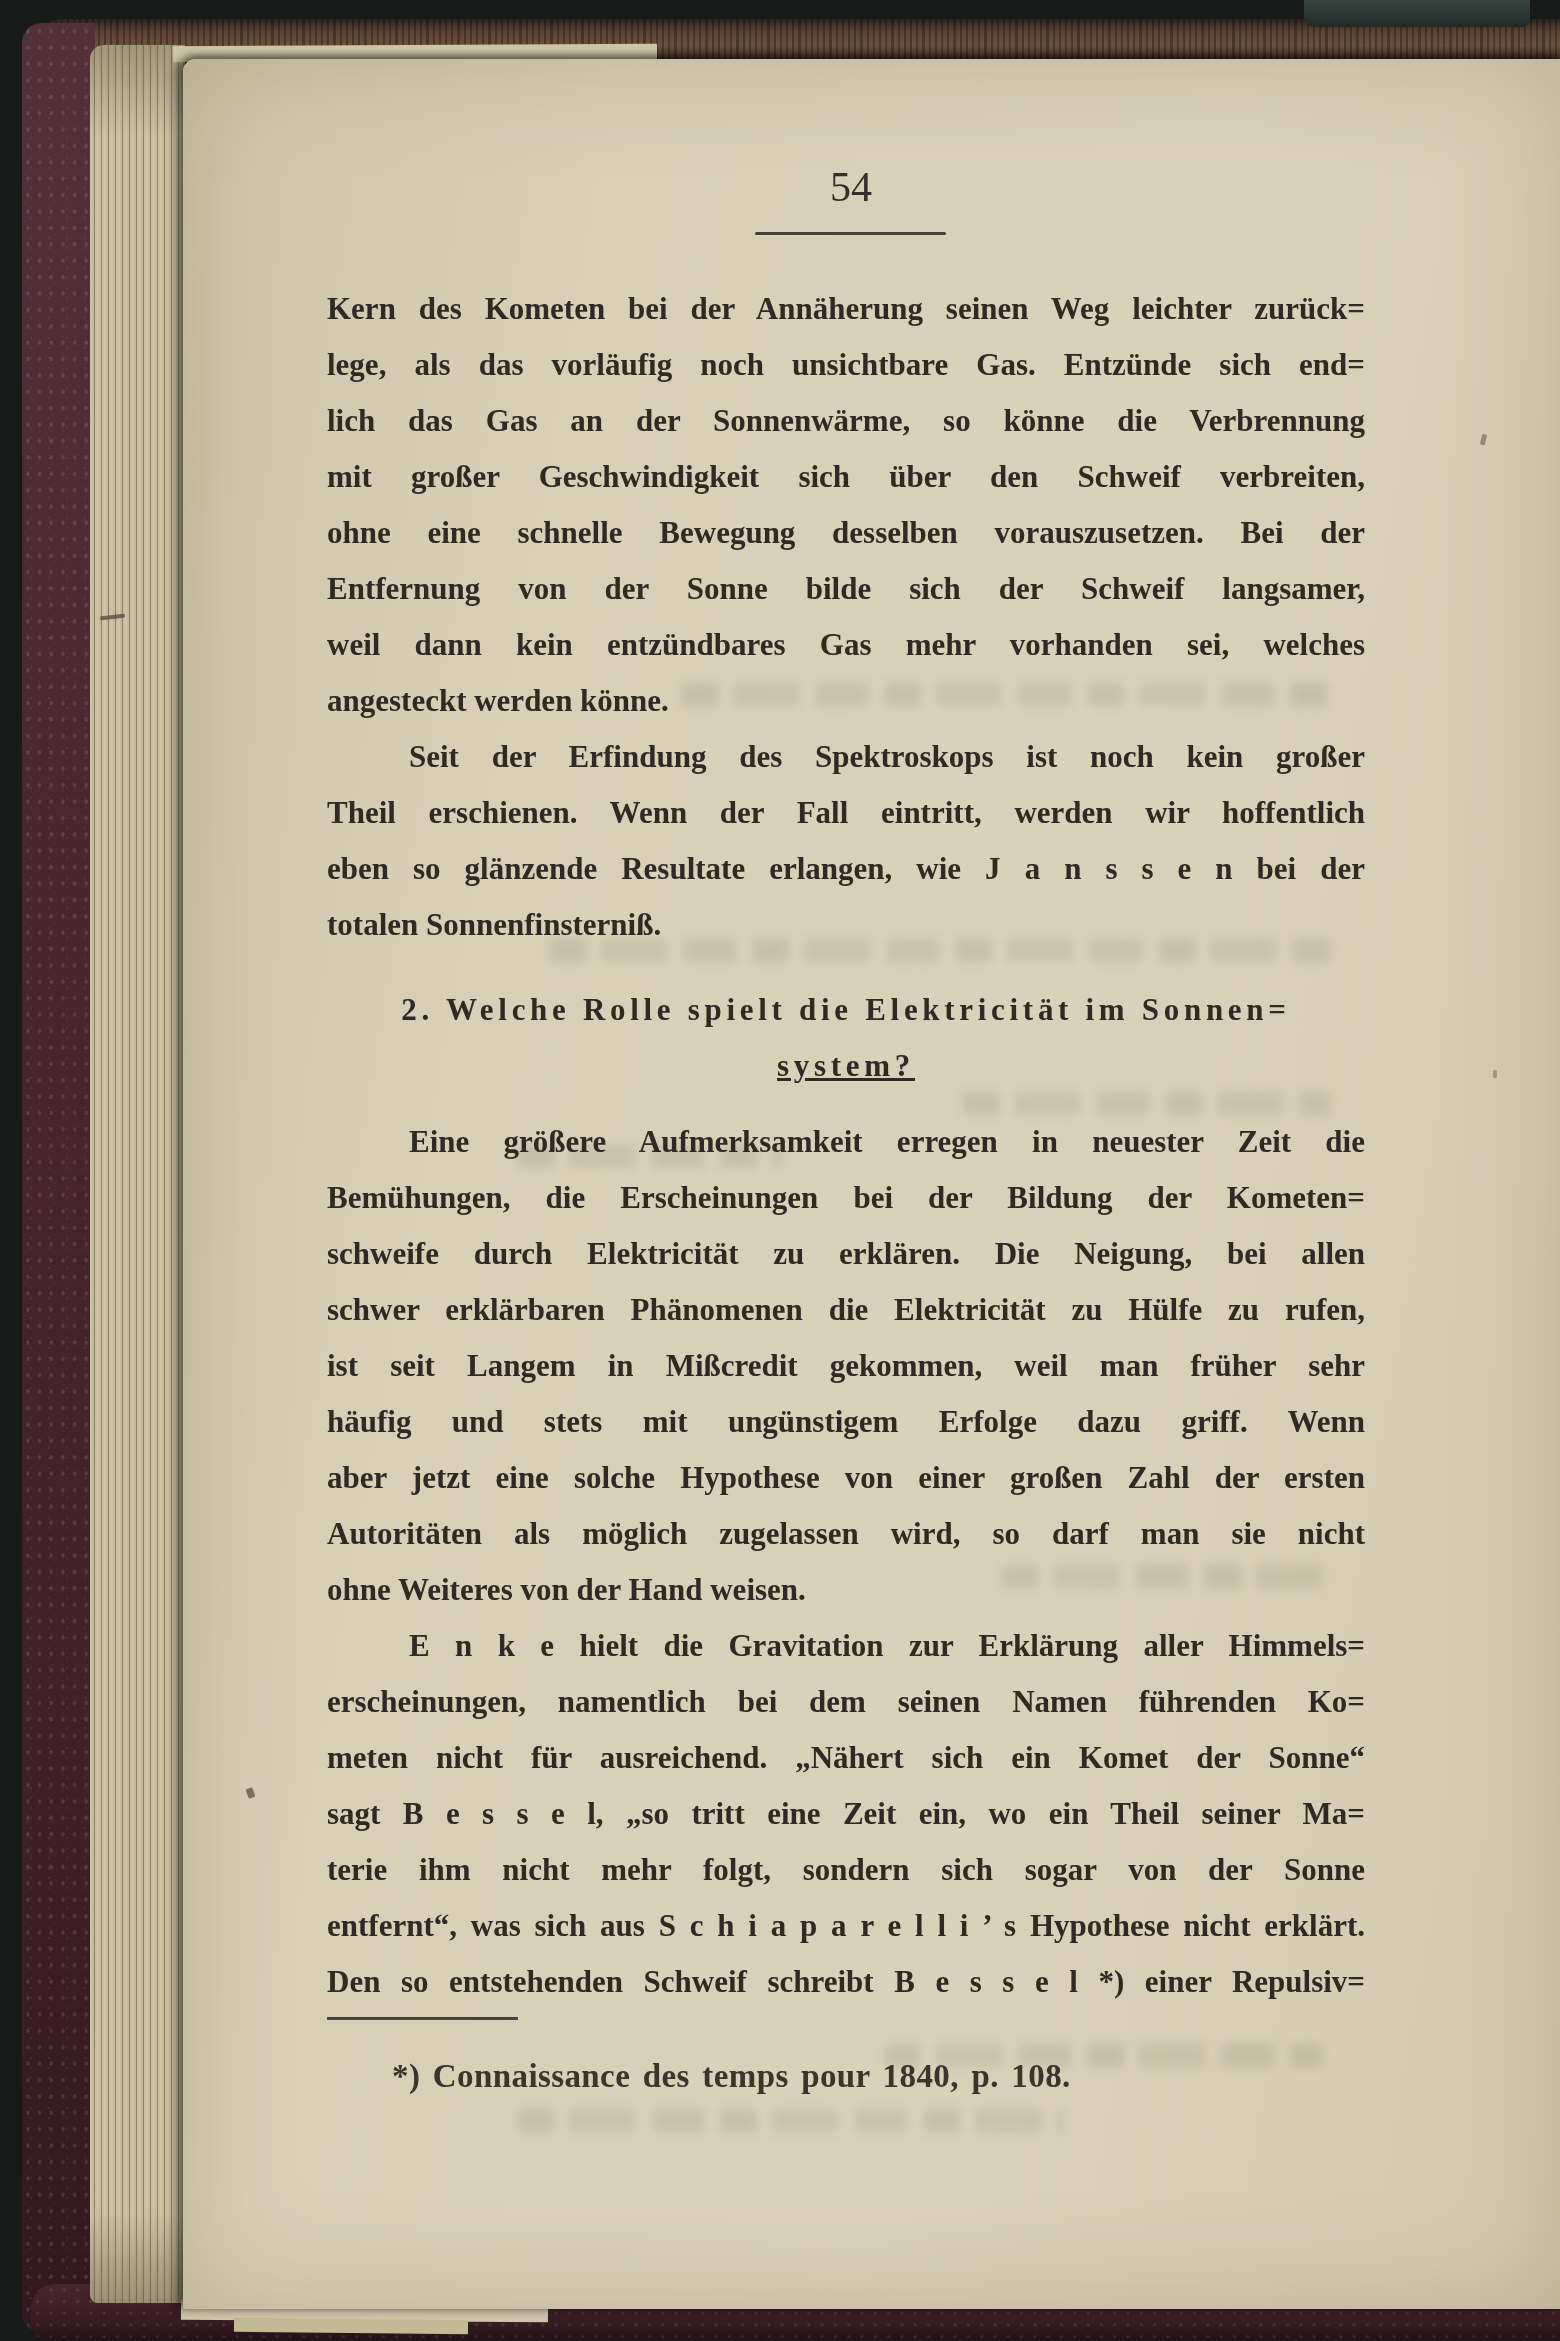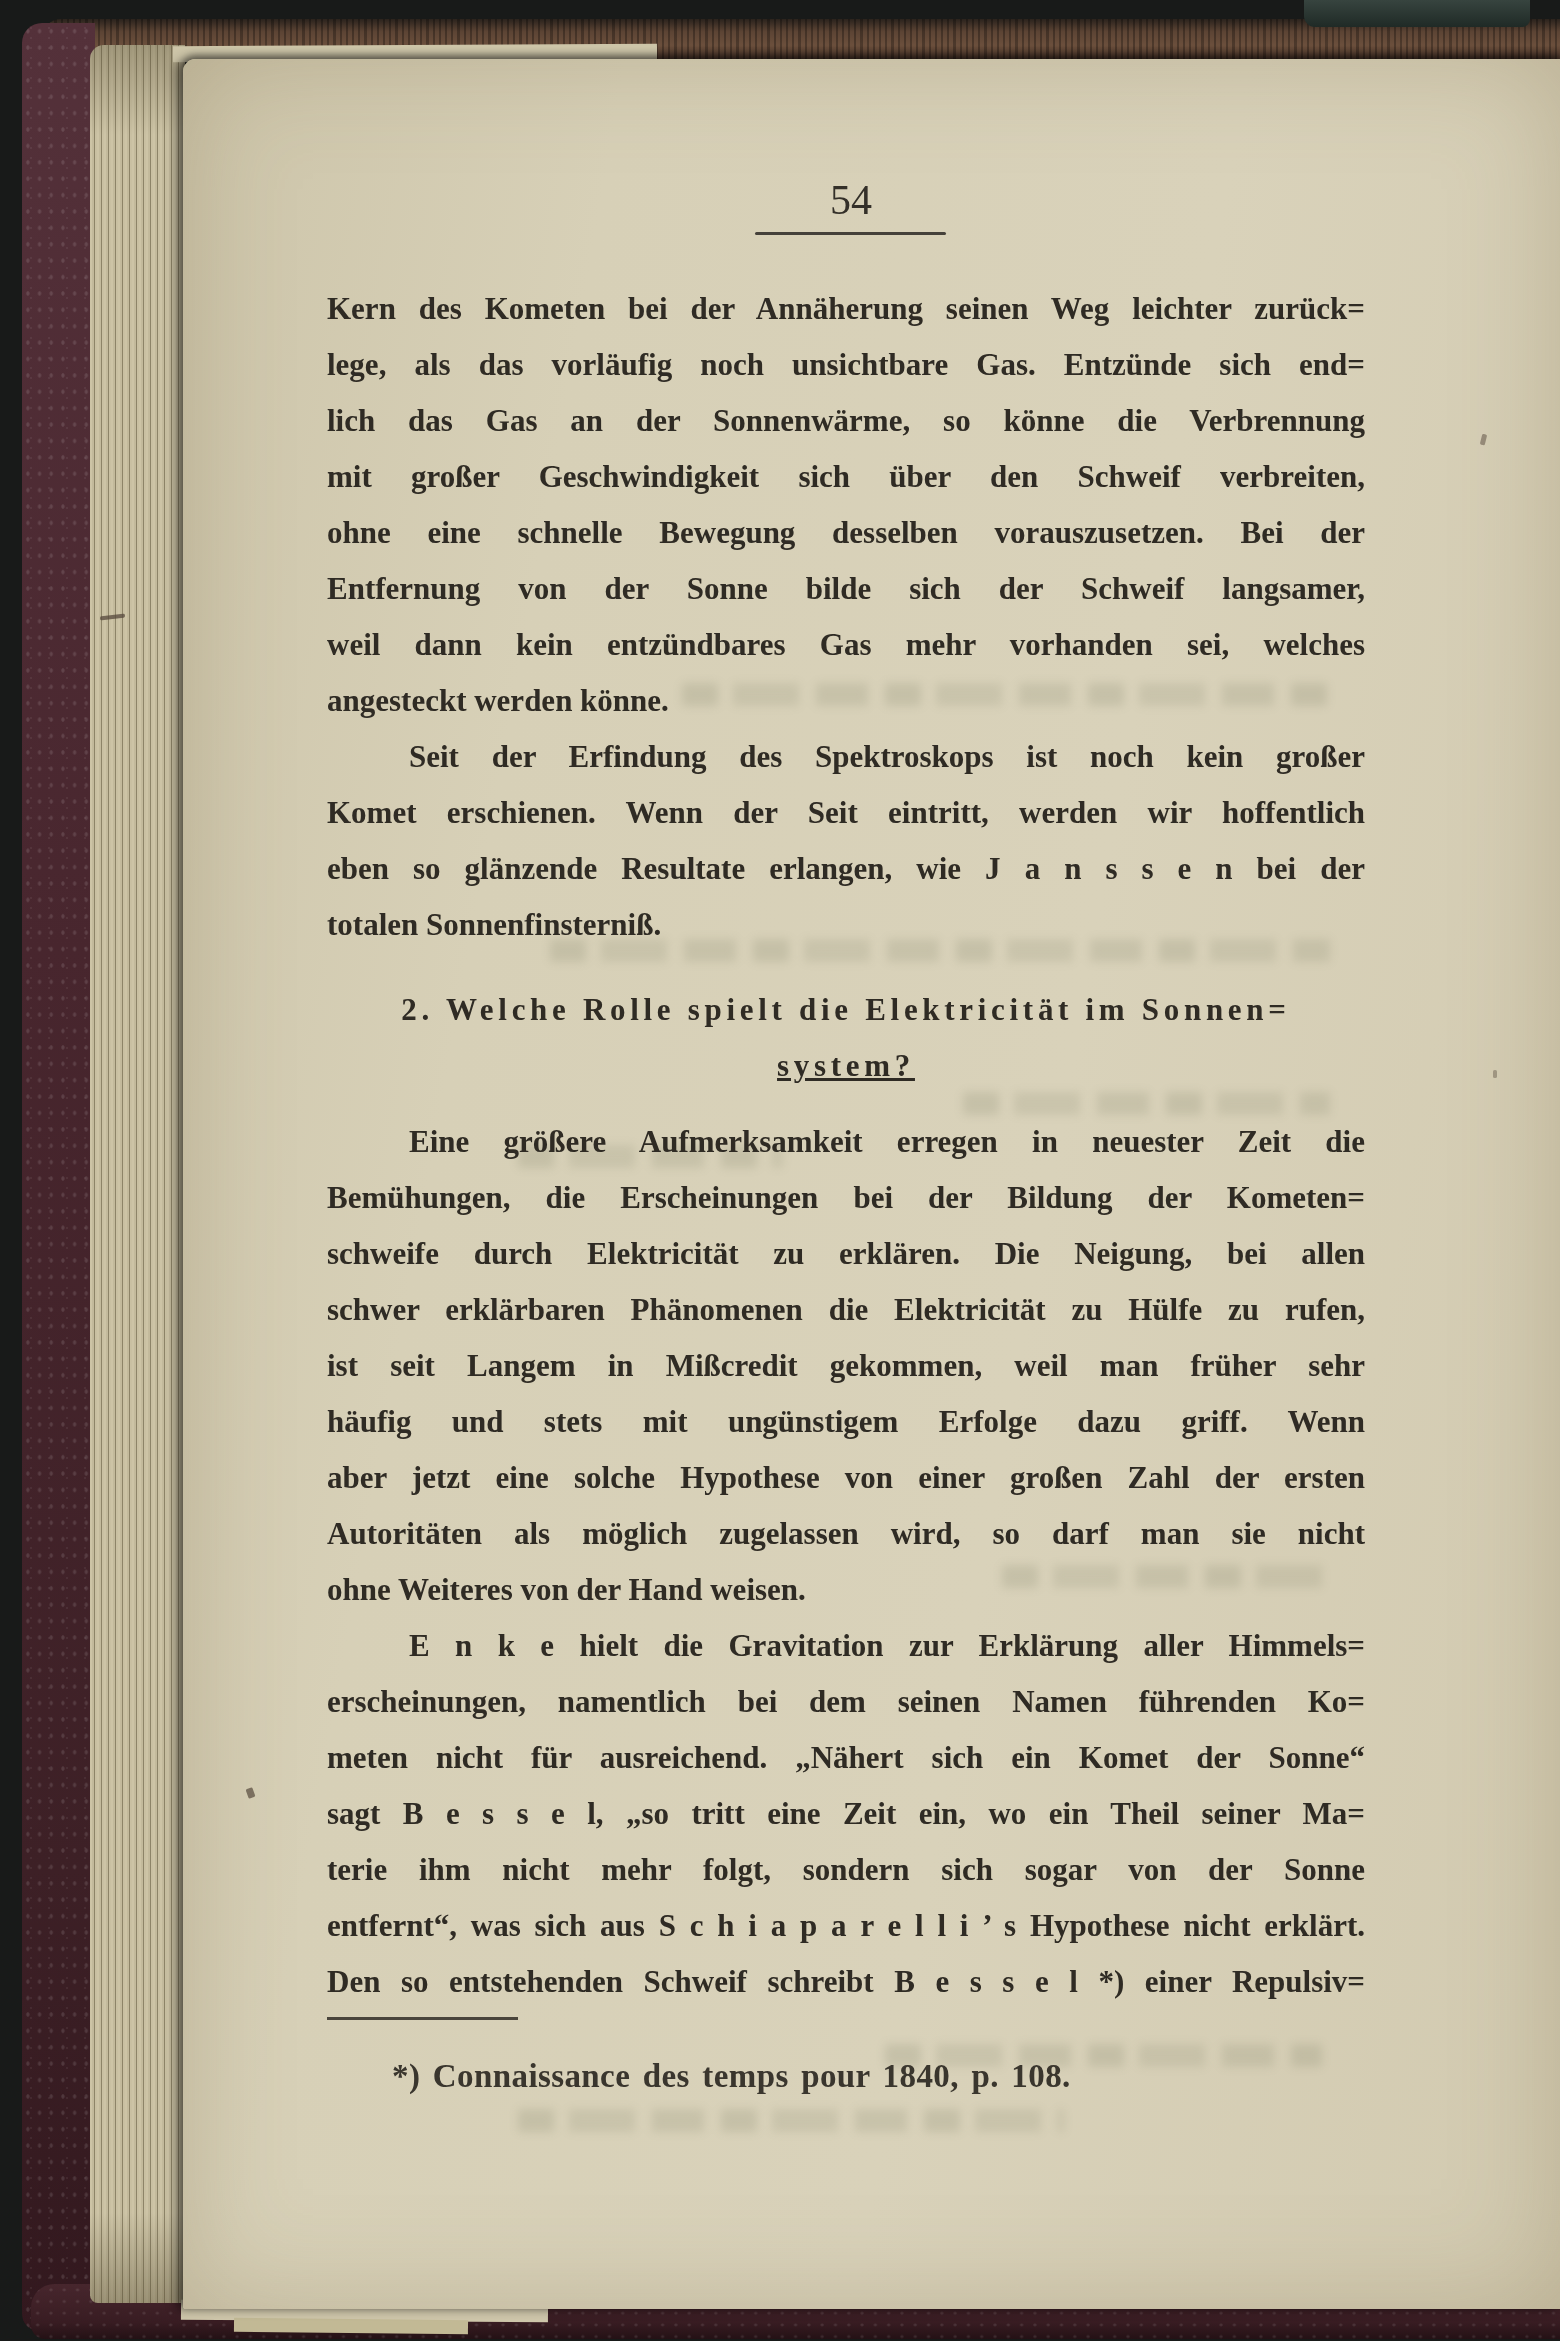--- a/index.html
+++ b/index.html
@@ -47,21 +47,21 @@
     border-radius:12.5px 0 0 3.1px;}
 
   
   .ghost{position:absolute;height:23.4px;filter:blur(4.7px);opacity:.33;
     background:repeating-linear-gradient(90deg,
       rgba(104,108,82,.5) 0 36px, rgba(104,108,82,0) 36px 51px,
       rgba(104,108,82,.4) 51px 117px, rgba(104,108,82,0) 117px 134px,
       rgba(104,108,82,.45) 134px 186px, rgba(104,108,82,0) 186px 203px);}
 
   
-  .pagenum{position:absolute;left:573px;top:117px;width:190px;height:48px;
+  .pagenum{position:absolute;left:573px;top:104px;width:190px;height:48px;
     text-align:center;font-size:42px;line-height:48px;color:#343029;}
   .pagenum-rule{position:absolute;left:572px;top:173px;width:191px;height:3.1px;
     background:#45413a;border-radius:1.6px;}
 
   .text{position:absolute;left:144px;top:222px;width:1038px;color:#2f2b24;}
   .ln{height:56px;line-height:56px;font-size:31px;font-weight:bold;
       text-align:justify;text-align-last:justify;overflow:hidden;}
   .ln.left{text-align:right;text-align-last:left;}
   .ln.ind{padding-left:82px;width:956px;}
   .ln.h{font-weight:bold;letter-spacing:4.7px;text-align:left;text-align-last:center;}
@@ -109,21 +109,21 @@
   <div class="text">
     <div class="ln">Kern des Kometen bei der Annäherung seinen Weg leichter zurück=</div>
     <div class="ln">lege, als das vorläufig noch unsichtbare Gas. Entzünde sich end=</div>
     <div class="ln">lich das Gas an der Sonnenwärme, so könne die Verbrennung</div>
     <div class="ln">mit großer Geschwindigkeit sich über den Schweif verbreiten,</div>
     <div class="ln">ohne eine schnelle Bewegung desselben vorauszusetzen. Bei der</div>
     <div class="ln">Entfernung von der Sonne bilde sich der Schweif langsamer,</div>
     <div class="ln">weil dann kein entzündbares Gas mehr vorhanden sei, welches</div>
     <div class="ln left">angesteckt werden könne.</div>
     <div class="ln ind">Seit der Erfindung des Spektroskops ist noch kein großer</div>
-    <div class="ln">Komet erschienen. Wenn der Seit eintritt, werden wir hoffentlich</div>
+    <div class="ln">Theil erschienen. Wenn der Fall eintritt, werden wir hoffentlich</div>
     <div class="ln">eben so glänzende Resultate erlangen, wie J a n s s e n bei der</div>
     <div class="ln left">totalen Sonnenfinsterniß.</div>
 
     <div class="ln h h1">2. Welche Rolle spielt die Elektricität im Sonnen=</div>
     <div class="ln h h2">system?</div>
 
     <div class="ln ind">Eine größere Aufmerksamkeit erregen in neuester Zeit die</div>
     <div class="ln">Bemühungen, die Erscheinungen bei der Bildung der Kometen=</div>
     <div class="ln">schweife durch Elektricität zu erklären. Die Neigung, bei allen</div>
     <div class="ln">schwer erklärbaren Phänomenen die Elektricität zu Hülfe zu rufen,</div>

